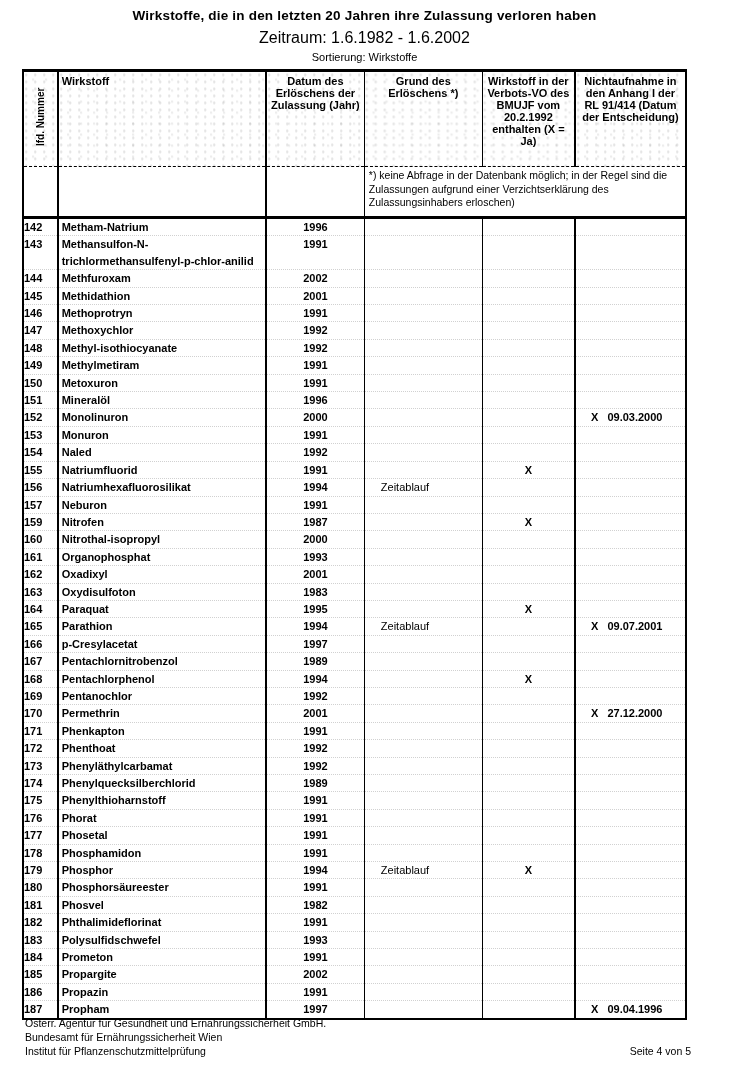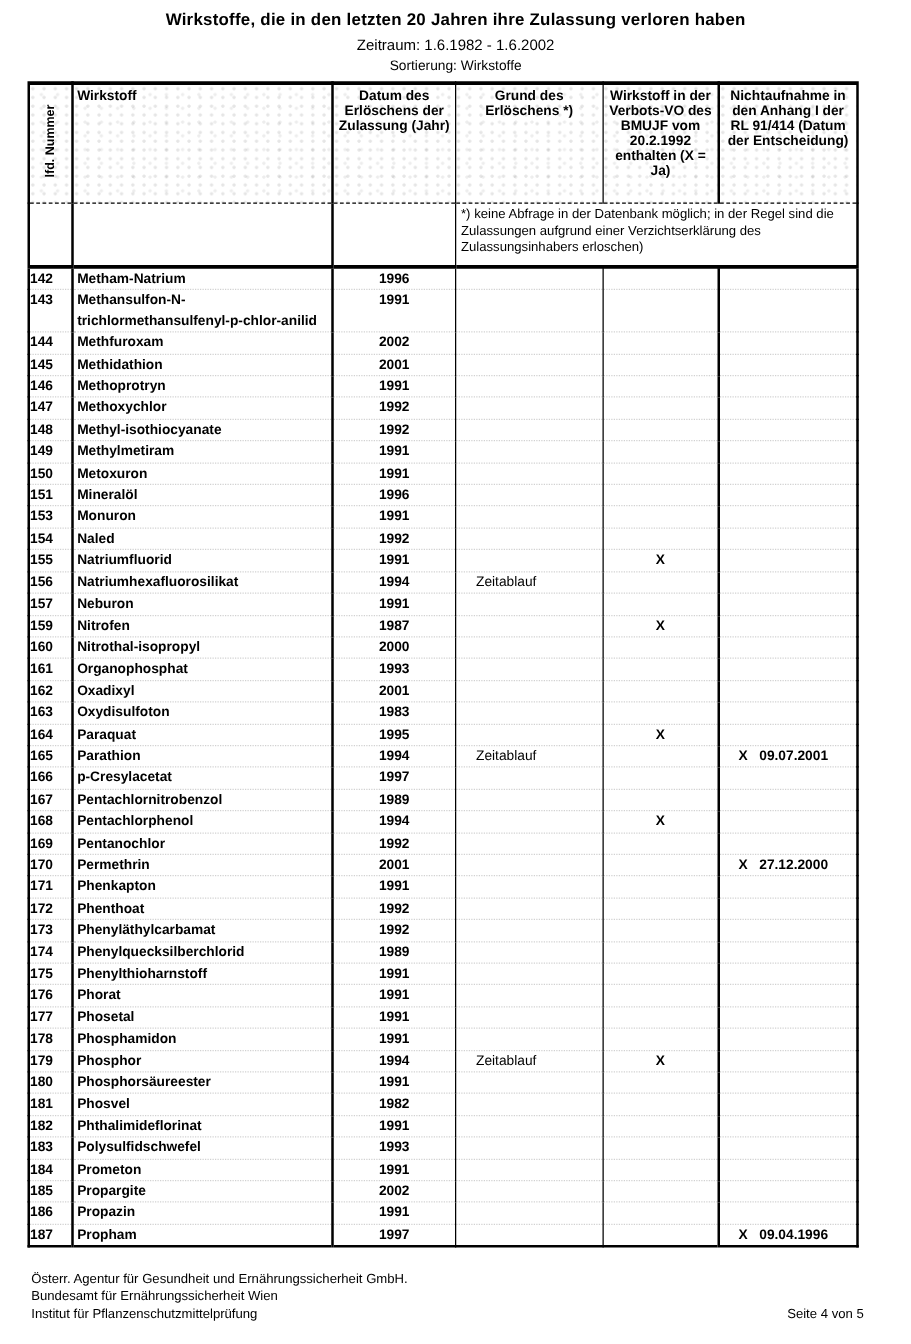--- a/index.html
+++ b/index.html
@@ -6,21 +6,21 @@
   body{
     width:729px;height:1075px;
     background:#fff;
     font-family:"Liberation Sans","DejaVu Sans",sans-serif;
     color:#000;
     position:relative;
     overflow:hidden;
   }
   .titleblock{ text-align:center; padding-top:8px; }
   .title{ font-size:13.5px; font-weight:bold; letter-spacing:.2px; }
-  .subtitle1{ font-size:12px; margin-top:6px; }
+  .subtitle1{ font-size:16px; margin-top:6px; }
   .subtitle2{ font-size:11px; margin-top:4px; }
 
   table.main{
     border-collapse:collapse;
     margin:6px 0 0 22px;
     width:665px;
     table-layout:fixed;
   }
   table.main{ border:2px solid #000; border-top-width:3px; }
 
@@ -206,20 +206,28 @@
 
   <tr>
     <td class="c-nr">151</td>
     <td class="c-name">Mineralöl</td>
     <td class="c-year">1996</td>
     <td class="c-grund"></td>
     <td class="c-x"></td>
     <td class="c-na"></td>
   </tr>
 
+  <tr>
+    <td class="c-nr">152</td>
+    <td class="c-name">Monolinuron</td>
+    <td class="c-year">2000</td>
+    <td class="c-grund"></td>
+    <td class="c-x"></td>
+    <td class="c-na">X   09.03.2000</td>
+  </tr>
 
   <tr>
     <td class="c-nr">153</td>
     <td class="c-name">Monuron</td>
     <td class="c-year">1991</td>
     <td class="c-grund"></td>
     <td class="c-x"></td>
     <td class="c-na"></td>
   </tr>
 

